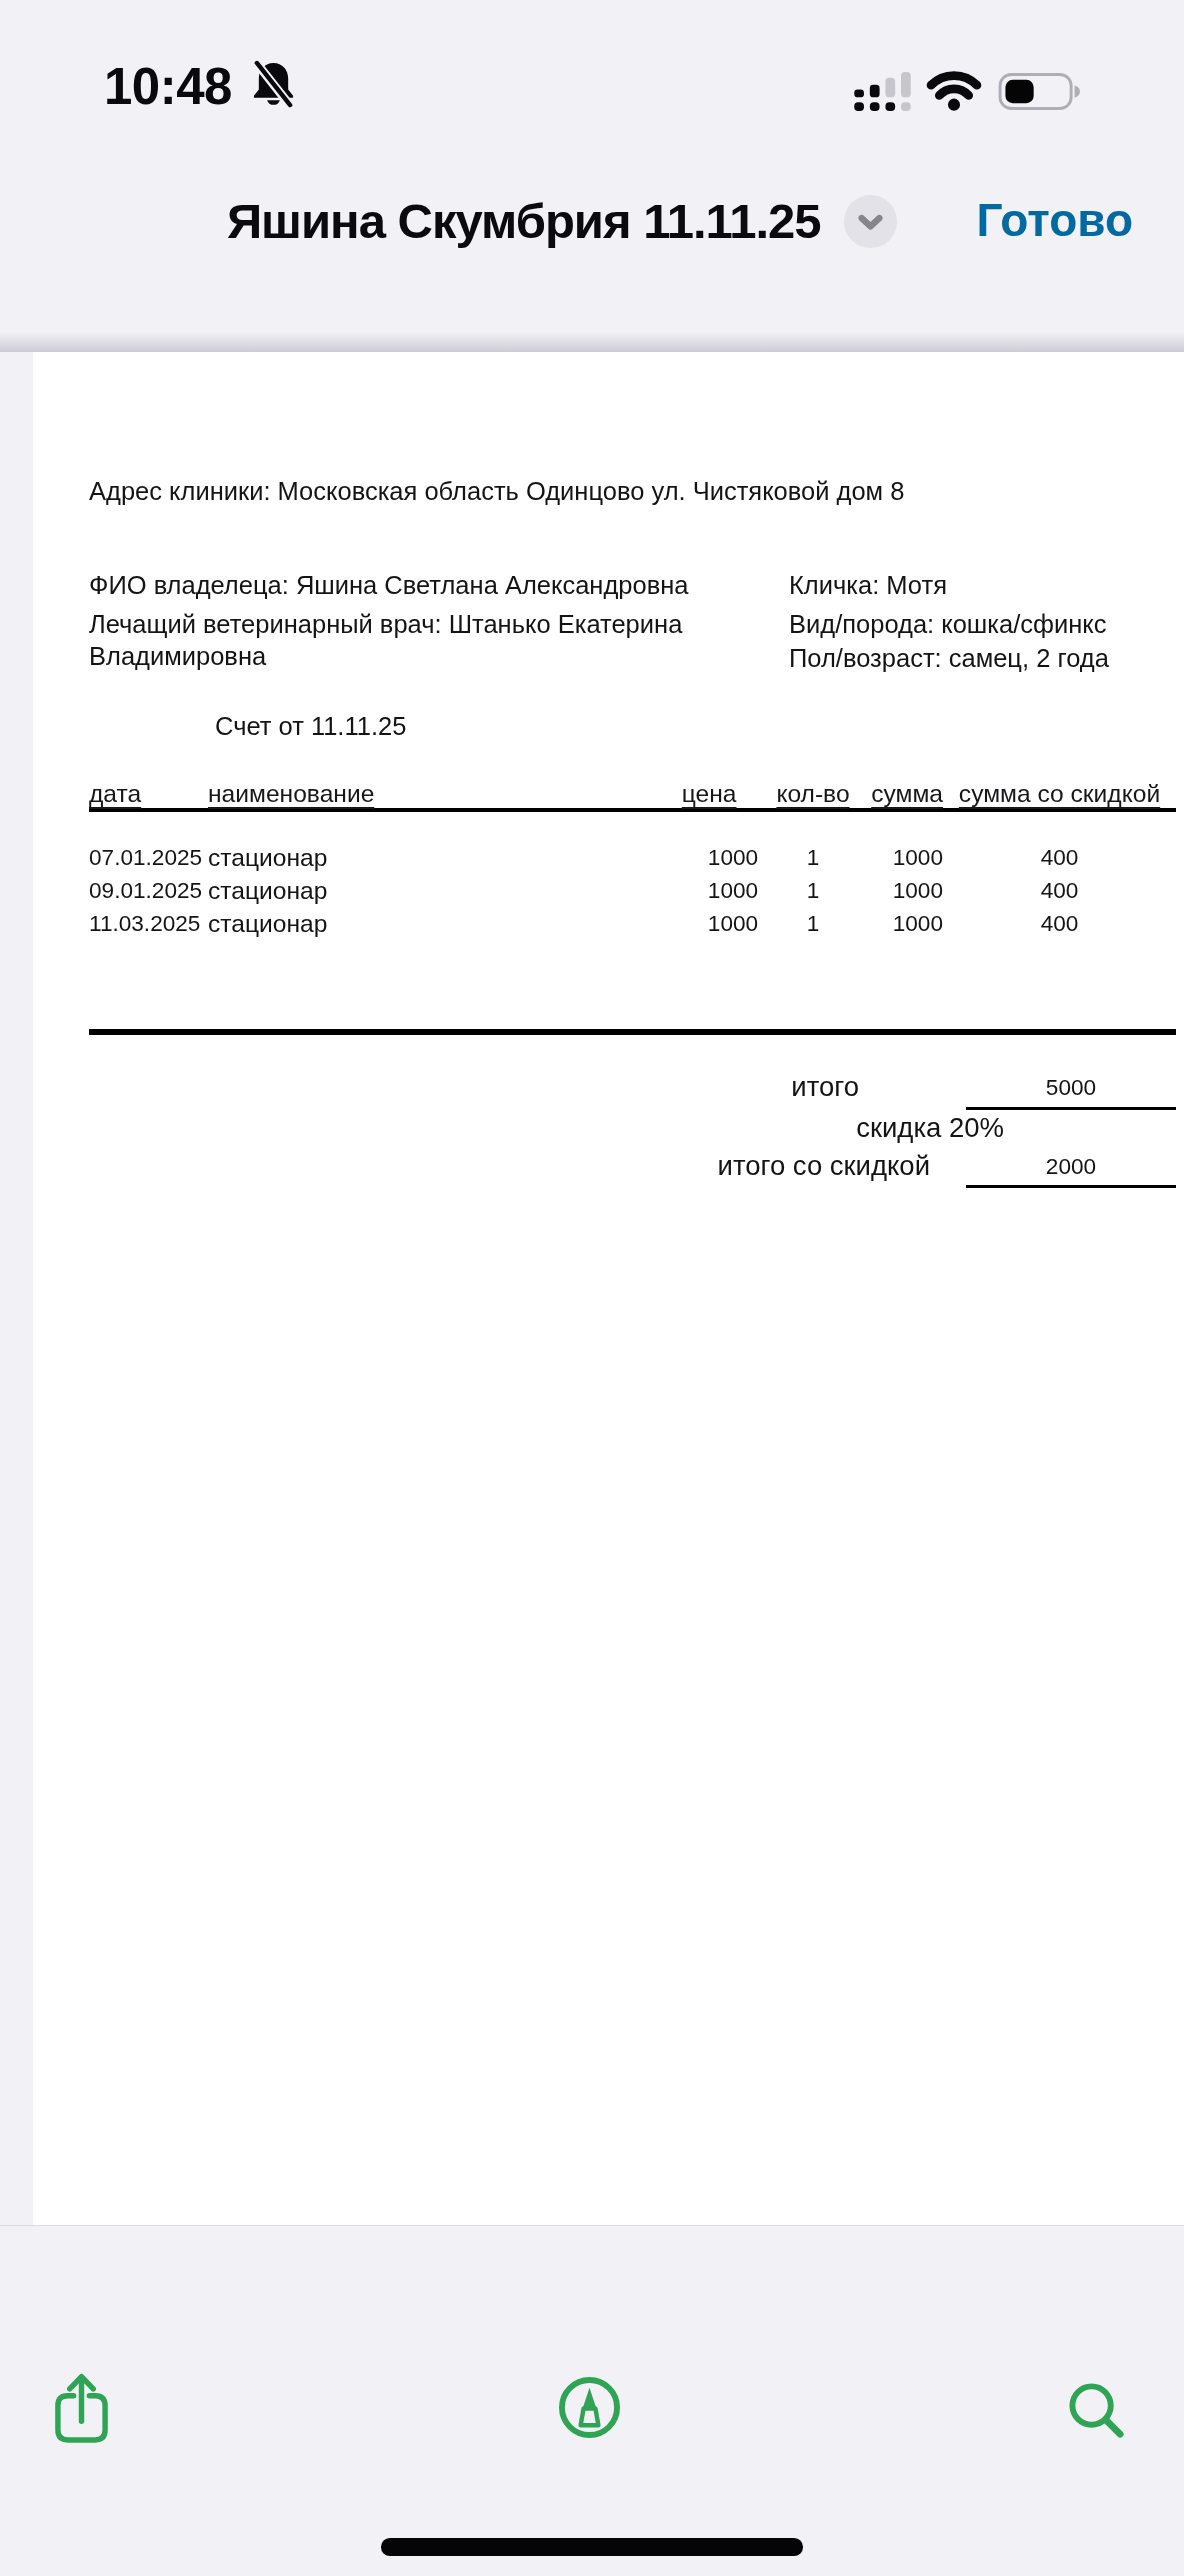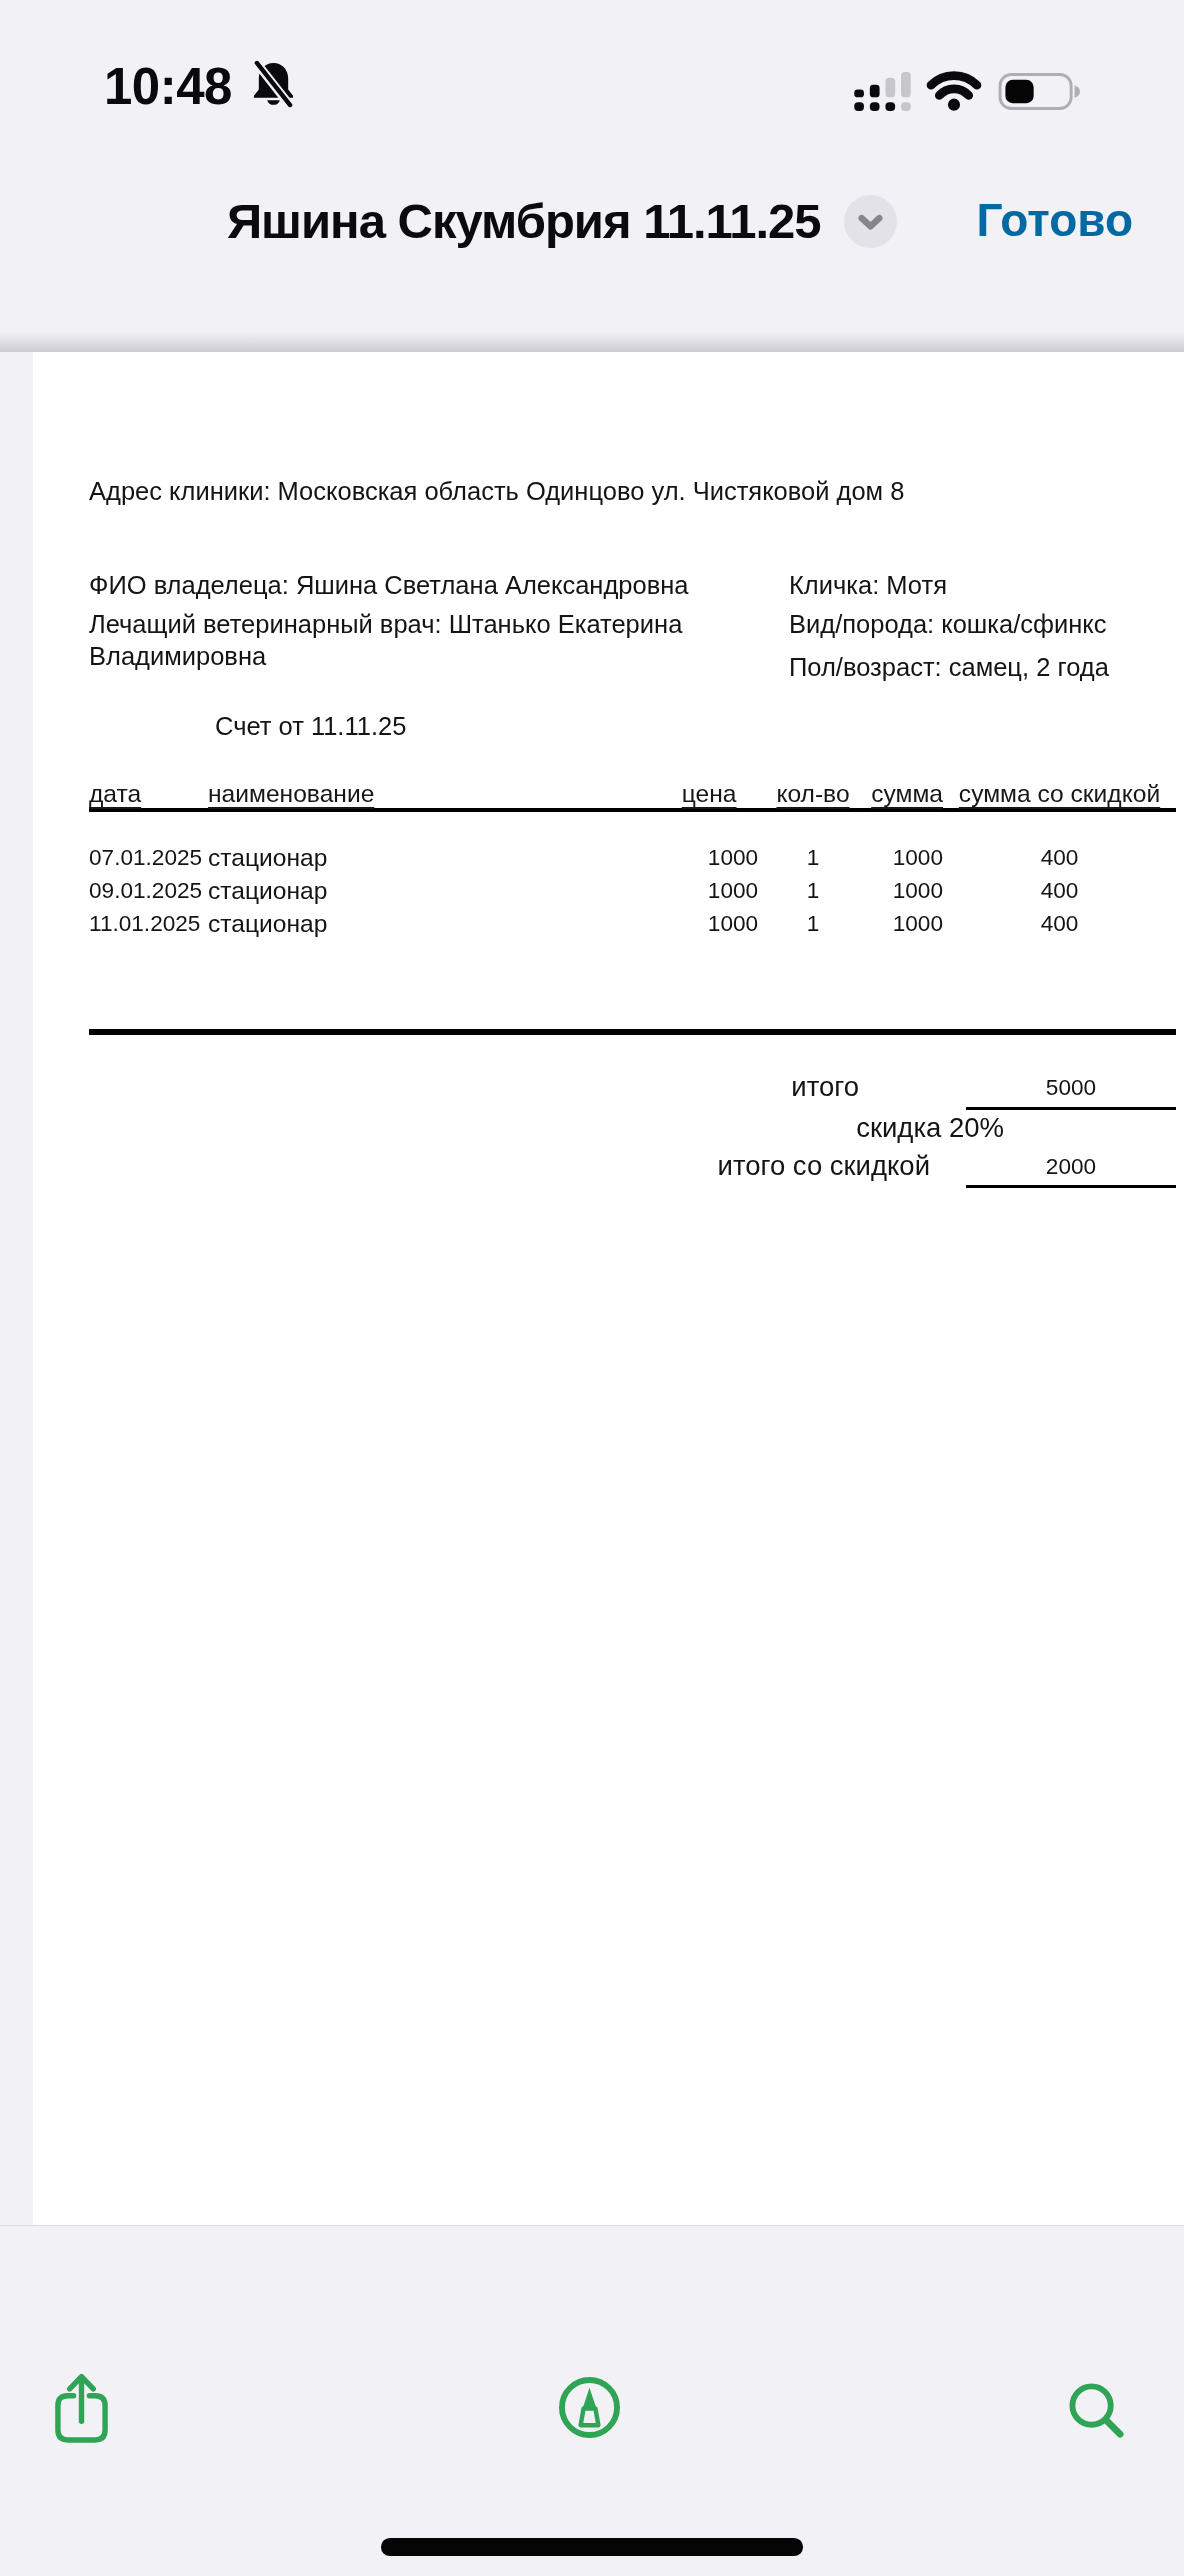--- a/index.html
+++ b/index.html
@@ -26,21 +26,21 @@
                 background:linear-gradient(to bottom, rgba(242,241,246,0), rgba(198,197,206,0.85)); }
   
   .document { position:absolute; top:352px; left:0; width:1185px; height:1874px; background:#ffffff;margin-left:33px; }
   .doc-text { position:absolute; font-size:25.5px; line-height:31px; color:#141416; white-space:nowrap; }
   .addr      { left:56px;  top:124px; }
   .owner     { left:56px;  top:218px; }
   .vet1      { left:56px;  top:257px; }
   .vet2      { left:56px;  top:289px; }
   .pet-name  { left:756px; top:218px; }
   .pet-breed { left:756px; top:257px; }
-  .pet-sex   { left:756px; top:300px; }
+  .pet-sex   { left:756px; top:291px; }
   .schet     { left:182px; top:359px; }
   
   .invoice-table { position:absolute; left:56px; top:430px; width:1087px; }
   table { border-collapse:collapse; width:1087px; table-layout:fixed; }
   col.c1{width:119px} col.c2{width:472px} col.c3{width:84px} col.c4{width:98px} col.c5{width:81px} col.c6{width:233px}
   th { font-weight:400; font-size:24.6px; line-height:23.6px; padding:0 0 2.9px 0; border-bottom:4.9px solid #000; color:#17171a; }
   th span { text-decoration:underline; text-underline-offset:4.9px; text-decoration-thickness:2px; }
   th.l,td.l { text-align:left; }
   th.r,td.r { text-align:right; }
   th.c,td.c { text-align:center; }
@@ -177,21 +177,21 @@
           </tr>
           <tr>
             <td class="l num">09.01.2025</td>
             <td class="l">стационар</td>
             <td class="r num price">1000</td>
             <td class="c num">1</td>
             <td class="r num">1000</td>
             <td class="c num">400</td>
           </tr>
           <tr>
-            <td class="l num">11.01.2025</td>
+            <td class="l num">11.03.2025</td>
             <td class="l">стационар</td>
             <td class="r num price">1000</td>
             <td class="c num">1</td>
             <td class="r num">1000</td>
             <td class="c num">400</td>
           </tr>
         </tbody>
       </table>
     </div>
 

